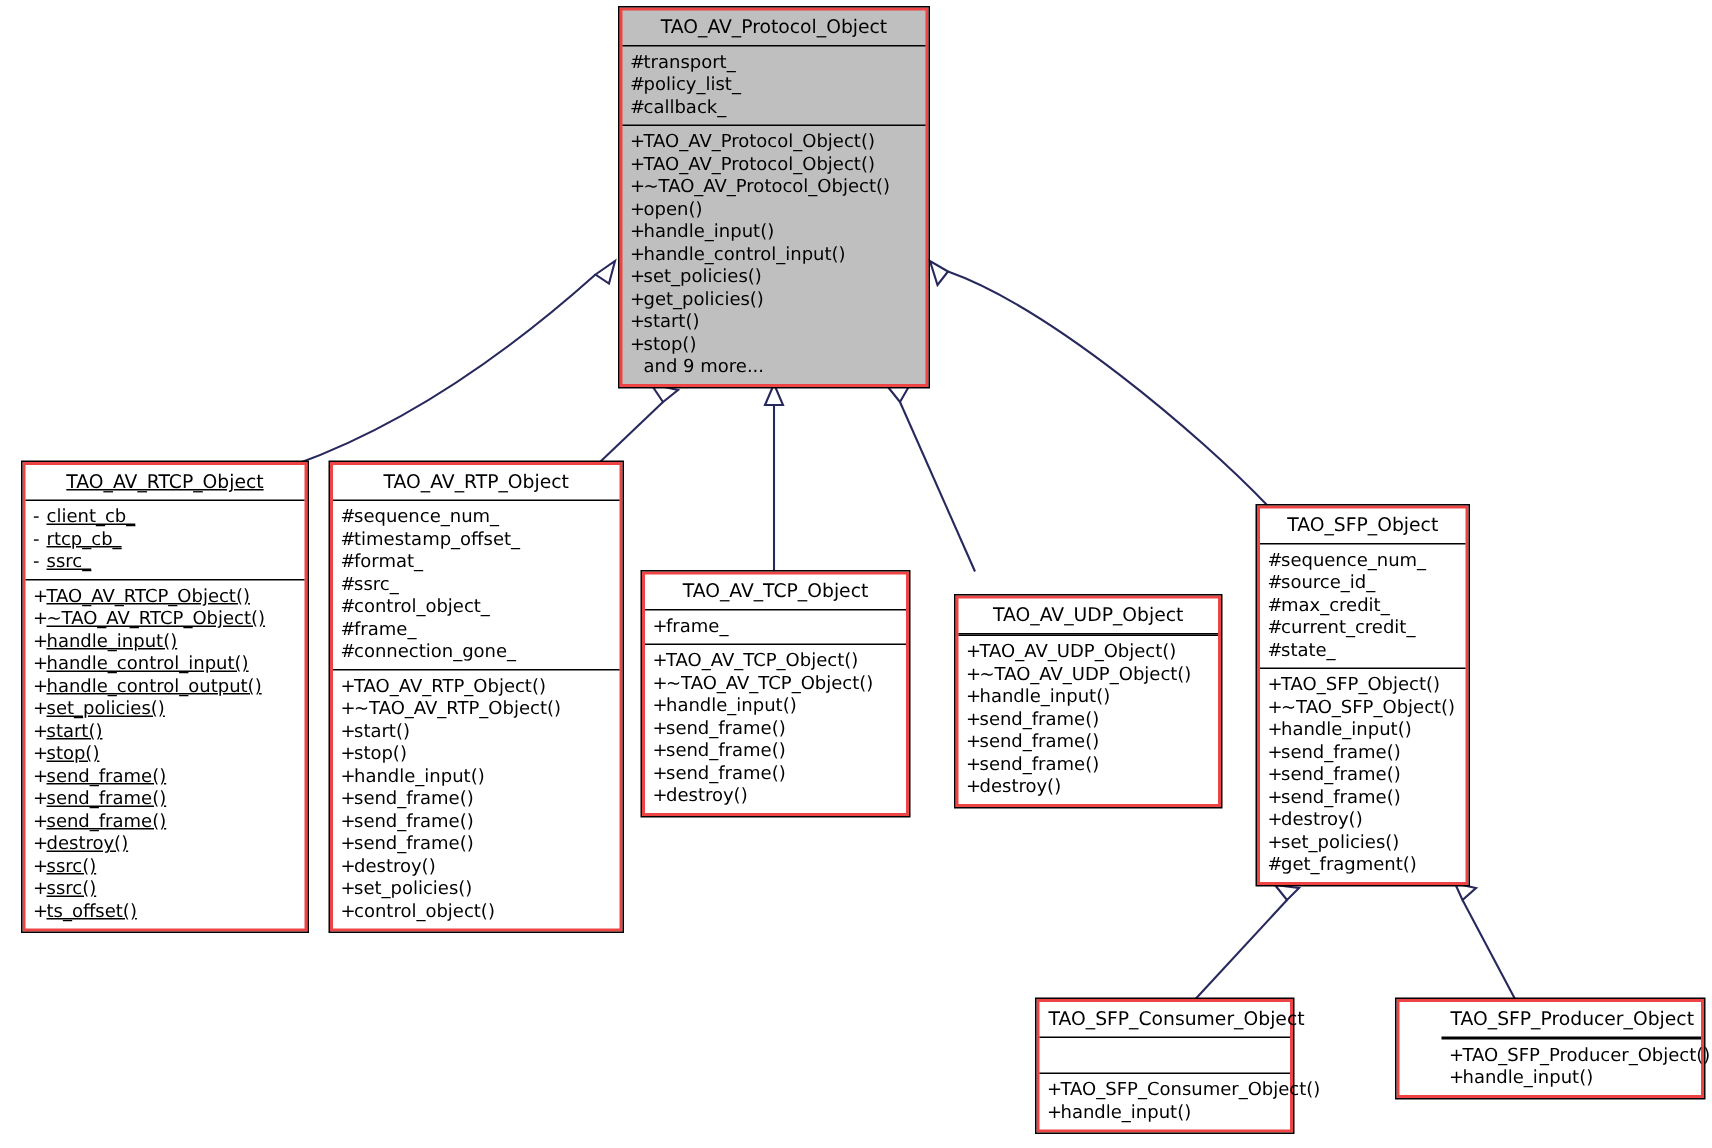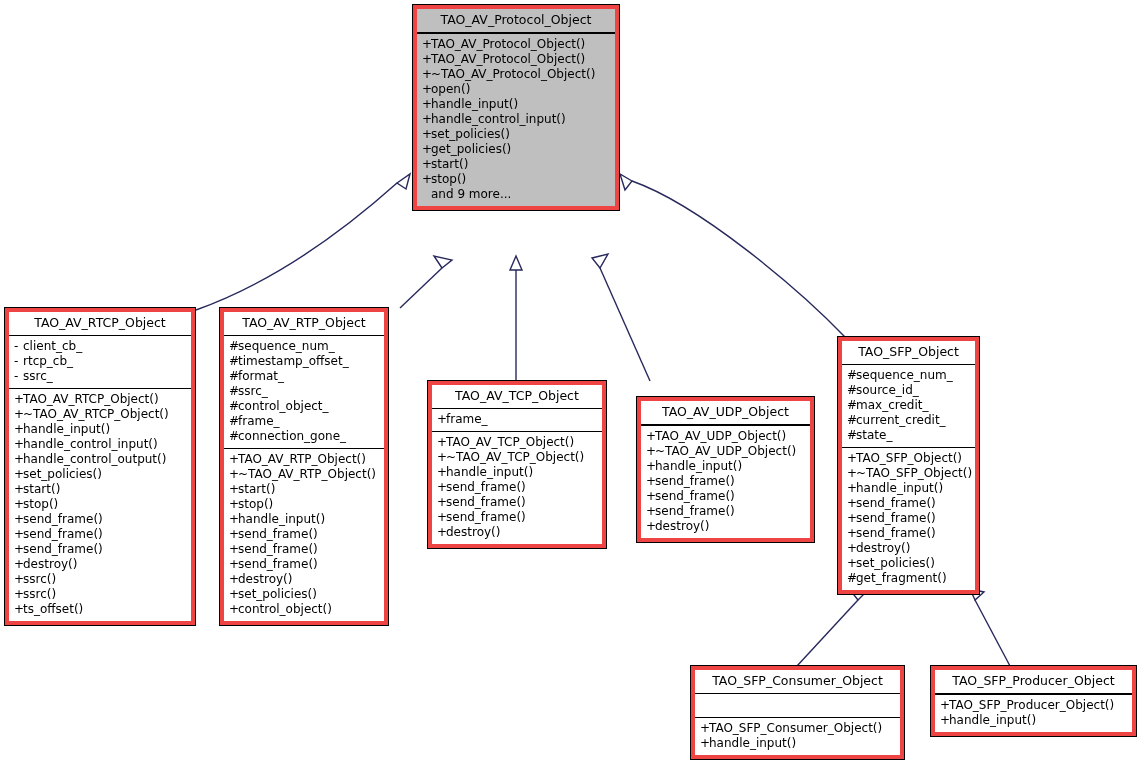--- a/index.html
+++ b/index.html
@@ -21,21 +21,21 @@
     position: absolute;
     left: 0;
     top: 0;
     width: 1141px;
     height: 765px;
     pointer-events: none;
   }
   .uml-class {
     position: absolute;
     box-sizing: border-box;
-    border: 4px solid #ef4444;
+    border: 2px solid #ef4444;
     background: #ffffff;
     outline: 1px solid #000000;
     z-index: 2;
   }
   .uml-class.highlight {
     background: #bfbfbf;
   }
   .uml-title {
     text-align: center;
     font-size: 12.5px;
@@ -93,37 +93,42 @@
       <polygon points="858,600 850,590 866,592" fill="#ffffff" stroke="#27285c" stroke-width="1.4"></polygon>
 
       <path d="M 1010,666 L 975,600" stroke="#27285c"></path>
       <polygon points="975,600 970,589 984,592" fill="#ffffff" stroke="#27285c" stroke-width="1.4"></polygon>
     </g>
   </svg>
 
   <div class="uml-class highlight" style="left:413px; top:5px; width:206px;">
     <div class="uml-title">TAO_AV_Protocol_Object</div>
     <div class="uml-sep"></div>
+    <div class="uml-compartment">
+        <div class="uml-row"><span class="vis">#</span><span>transport_</span></div>
+        <div class="uml-row"><span class="vis">#</span><span>policy_list_</span></div>
+        <div class="uml-row"><span class="vis">#</span><span>callback_</span></div>
+      </div>
     <div class="uml-sep"></div>
     <div class="uml-compartment">
         <div class="uml-row"><span class="vis">+</span><span>TAO_AV_Protocol_Object()</span></div>
         <div class="uml-row"><span class="vis">+</span><span>TAO_AV_Protocol_Object()</span></div>
         <div class="uml-row"><span class="vis">+</span><span>~TAO_AV_Protocol_Object()</span></div>
         <div class="uml-row"><span class="vis">+</span><span>open()</span></div>
         <div class="uml-row"><span class="vis">+</span><span>handle_input()</span></div>
         <div class="uml-row"><span class="vis">+</span><span>handle_control_input()</span></div>
         <div class="uml-row"><span class="vis">+</span><span>set_policies()</span></div>
         <div class="uml-row"><span class="vis">+</span><span>get_policies()</span></div>
         <div class="uml-row"><span class="vis">+</span><span>start()</span></div>
         <div class="uml-row"><span class="vis">+</span><span>stop()</span></div>
         <div class="uml-row"><span class="vis"></span><span>and 9 more...</span></div>
       </div>
   </div>
 
-  <div class="uml-class" style="left:5px; top:308px; width:190px;">
+  <div class="uml-class" style="left:15px; top:308px; width:190px;text-decoration:underline;">
     <div class="uml-title">TAO_AV_RTCP_Object</div>
     <div class="uml-sep"></div>
     <div class="uml-compartment">
         <div class="uml-row"><span class="vis">-</span><span>client_cb_</span></div>
         <div class="uml-row"><span class="vis">-</span><span>rtcp_cb_</span></div>
         <div class="uml-row"><span class="vis">-</span><span>ssrc_</span></div>
       </div>
     <div class="uml-sep"></div>
     <div class="uml-compartment">
         <div class="uml-row"><span class="vis">+</span><span>TAO_AV_RTCP_Object()</span></div>
@@ -137,21 +142,21 @@
         <div class="uml-row"><span class="vis">+</span><span>send_frame()</span></div>
         <div class="uml-row"><span class="vis">+</span><span>send_frame()</span></div>
         <div class="uml-row"><span class="vis">+</span><span>send_frame()</span></div>
         <div class="uml-row"><span class="vis">+</span><span>destroy()</span></div>
         <div class="uml-row"><span class="vis">+</span><span>ssrc()</span></div>
         <div class="uml-row"><span class="vis">+</span><span>ssrc()</span></div>
         <div class="uml-row"><span class="vis">+</span><span>ts_offset()</span></div>
       </div>
   </div>
 
-  <div class="uml-class" style="left:220px; top:308px; width:168px;">
+  <div class="uml-class" style="left:220px; top:308px; width:195px;">
     <div class="uml-title">TAO_AV_RTP_Object</div>
     <div class="uml-sep"></div>
     <div class="uml-compartment">
         <div class="uml-row"><span class="vis">#</span><span>sequence_num_</span></div>
         <div class="uml-row"><span class="vis">#</span><span>timestamp_offset_</span></div>
         <div class="uml-row"><span class="vis">#</span><span>format_</span></div>
         <div class="uml-row"><span class="vis">#</span><span>ssrc_</span></div>
         <div class="uml-row"><span class="vis">#</span><span>control_object_</span></div>
         <div class="uml-row"><span class="vis">#</span><span>frame_</span></div>
         <div class="uml-row"><span class="vis">#</span><span>connection_gone_</span></div>
@@ -222,32 +227,32 @@
         <div class="uml-row"><span class="vis">+</span><span>handle_input()</span></div>
         <div class="uml-row"><span class="vis">+</span><span>send_frame()</span></div>
         <div class="uml-row"><span class="vis">+</span><span>send_frame()</span></div>
         <div class="uml-row"><span class="vis">+</span><span>send_frame()</span></div>
         <div class="uml-row"><span class="vis">+</span><span>destroy()</span></div>
         <div class="uml-row"><span class="vis">+</span><span>set_policies()</span></div>
         <div class="uml-row"><span class="vis">#</span><span>get_fragment()</span></div>
       </div>
   </div>
 
-  <div class="uml-class" style="left:691px; top:666px; width:213px;">
+  <div class="uml-class" style="left:691px; top:666px; width:171px;">
     <div class="uml-title">TAO_SFP_Consumer_Object</div>
     <div class="uml-sep"></div>
     <div class="uml-compartment empty"></div>
     <div class="uml-sep"></div>
     <div class="uml-compartment">
         <div class="uml-row"><span class="vis">+</span><span>TAO_SFP_Consumer_Object()</span></div>
         <div class="uml-row"><span class="vis">+</span><span>handle_input()</span></div>
       </div>
   </div>
 
-  <div class="uml-class" style="left:931px; top:666px; width:205px;">
+  <div class="uml-class" style="left:931px; top:666px; width:205px;padding-left:28px;">
     <div class="uml-title">TAO_SFP_Producer_Object</div>
     <div class="uml-sep"></div>
     <div class="uml-sep"></div>
     <div class="uml-compartment">
         <div class="uml-row"><span class="vis">+</span><span>TAO_SFP_Producer_Object()</span></div>
         <div class="uml-row"><span class="vis">+</span><span>handle_input()</span></div>
       </div>
   </div>
 
 </div>

